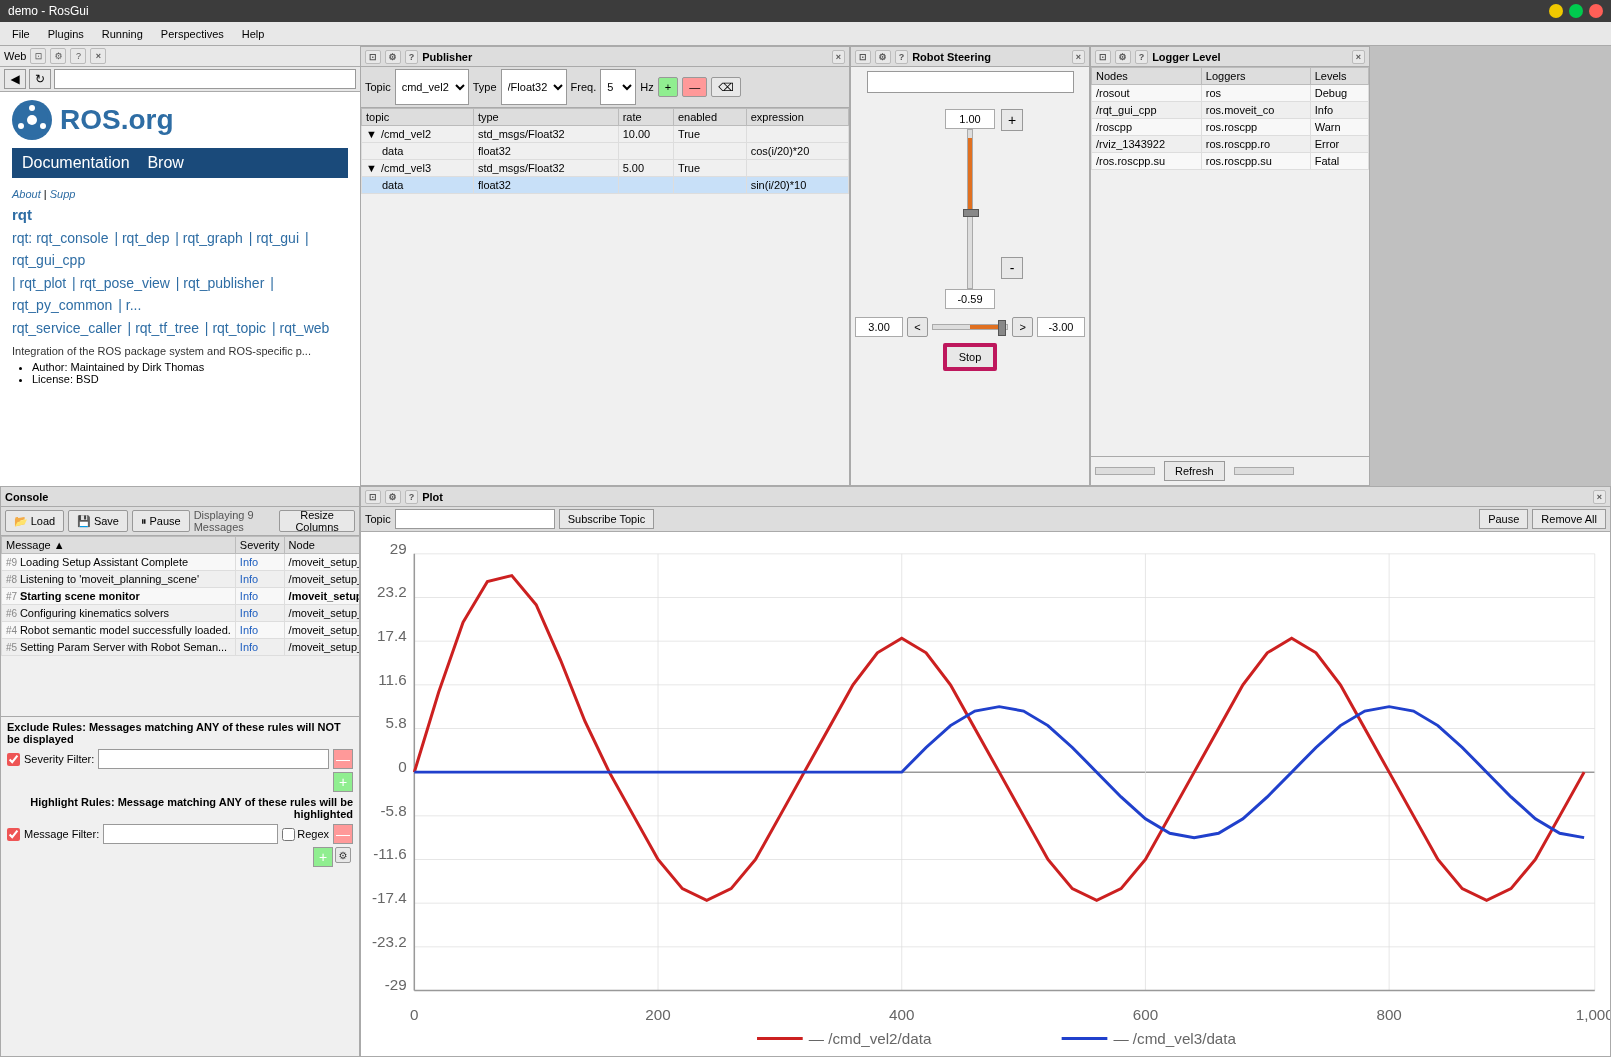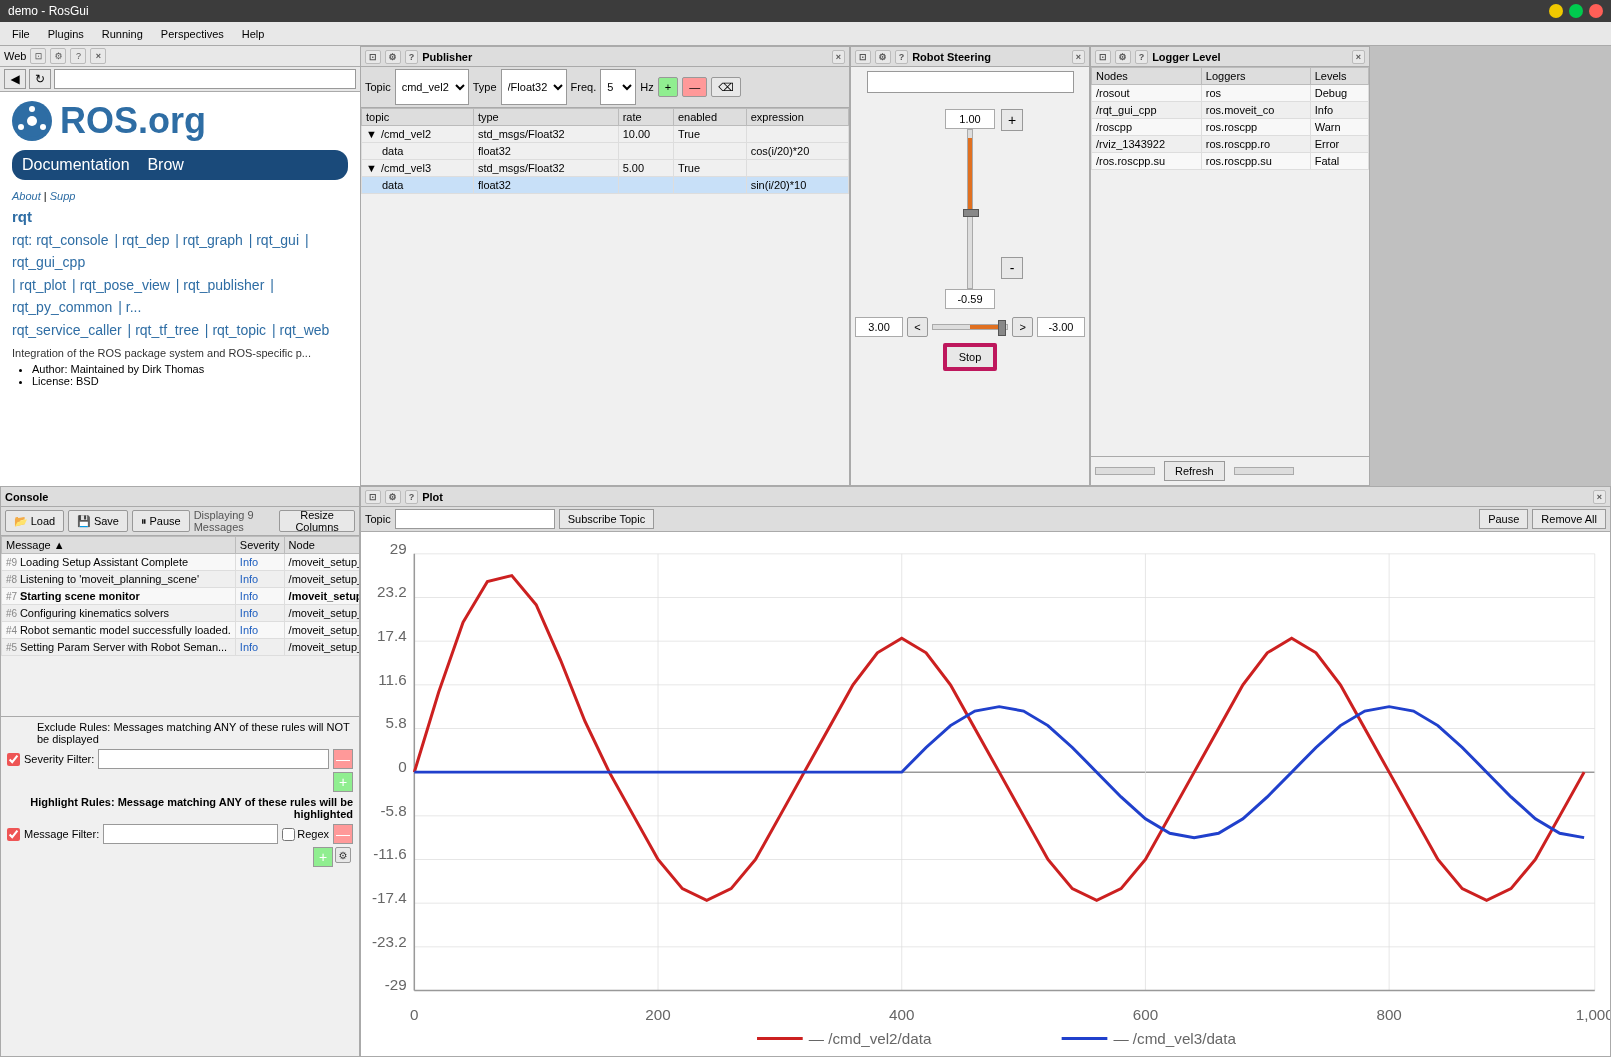--- a/index.html
+++ b/index.html
@@ -107,28 +107,27 @@
       gap: 8px;
       margin-bottom: 8px;
     }
     .ros-logo-circle {
       width: 40px; height: 40px;
       border-radius: 50%;
       background: #2e6da4;
       display: flex; align-items: center; justify-content: center;
       color: white; font-size: 14px; font-weight: bold;
     }
-    .ros-title { font-size: 36px; font-weight: bold; color: #2e6da4; }
+    .ros-title { font-size: 28px; font-weight: bold; color: #2e6da4; }
     .ros-dark-bar {
       background: #1a4a7a;
       color: white;
       padding: 6px 10px;
       font-size: 16px;
       margin-bottom: 10px;
-      border-radius: 13px;
     }
     .web-about { font-size: 11px; margin-bottom: 6px; }
     .web-about a { color: #2e6da4; text-decoration: none; font-style: italic; }
     .web-h1 { font-size: 18px; font-weight: bold; color: #333; margin: 8px 0 4px; }
     .web-text { font-size: 11px; color: #333; margin-bottom: 4px; }
     .web-links { font-size: 14px; color: #2e6da4; margin-bottom: 6px; line-height: 1.6; }
     .web-links a { color: #2e6da4; text-decoration: none; margin-right: 2px; }
     .rqt-label { font-size: 15px; color: #2e6da4; font-weight: bold; margin-bottom: 4px; }
 
     
@@ -807,21 +806,21 @@
           <tr>
             <td><span class="msg-num">#5 </span>Setting Param Server with Robot Seman...</td>
             <td class="severity-info">Info</td>
             <td>/moveit_setup_assistant</td>
 
           </tr>
         </tbody>
       </table>
     </div>
     <div class="console-rules">
-      <div style="font-weight:normal;margin-bottom:4px;margin-left:30px;">Exclude Rules: Messages matching ANY of these rules will NOT be displayed</div>
+      <div style="font-weight:bold;margin-bottom:4px;">Exclude Rules: Messages matching ANY of these rules will NOT be displayed</div>
       <div class="rule-row">
         <input type="checkbox" class="rule-checkbox" checked="" style="accent-color: rgb(238, 85, 85);">
         <span>Severity Filter:</span>
         <input type="text" class="rule-input" style="">
         <div class="rule-del-btn">—</div>
       </div>
       <div style="display:flex;justify-content:flex-end;margin:2px 0;">
         <div class="rule-add-btn">+</div>
       </div>
       <div style="font-weight:bold;margin:4px 0 4px;text-align:right;">Highlight Rules: Message matching ANY of these rules will be highlighted</div>

